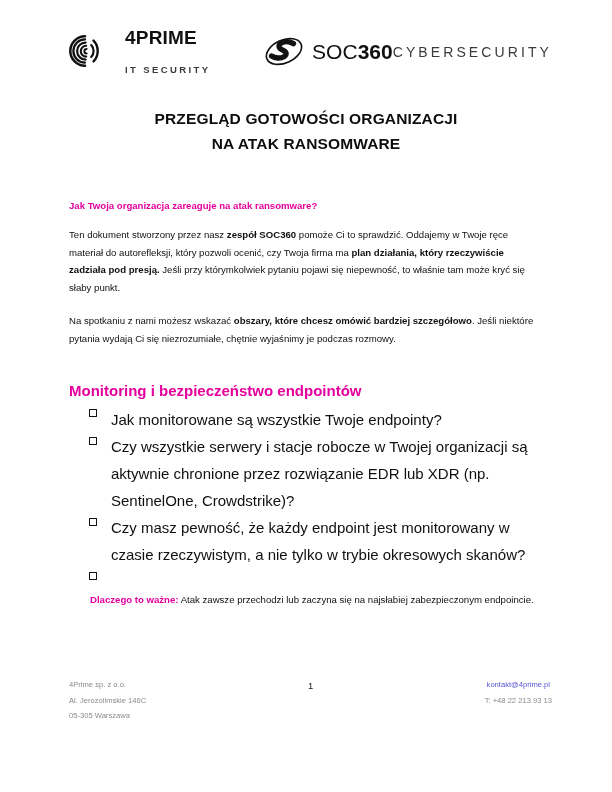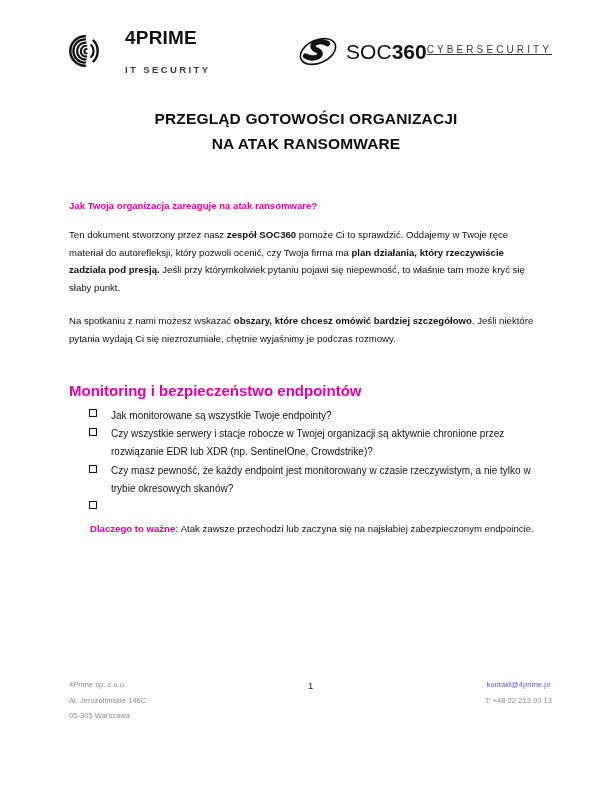--- a/index.html
+++ b/index.html
@@ -81,26 +81,25 @@
     line-height: 1;
   }
   .soc-main {
     font-size: 21px;
     color: #111111;
     letter-spacing: 0px;
   }
   .soc-main .thin { font-weight: normal; }
   .soc-main .fat  { font-weight: bold; }
   .soc-sub {
-    font-size: 10px;
+    font-size: 14px;
     letter-spacing: 3.1px;
     color: #3a3a3a;
     margin-top: 4px;
     text-align: left;
-    text-decoration: underline;
   }
 
   
   .doc-title {
     position: absolute;
     top: 106px;
     left: 60px;
     right: 60px;
     text-align: center;
     font-size: 15.5px;
@@ -141,21 +140,21 @@
     line-height: 1.3;
   }
 
   ul.checklist {
     list-style: none;
     margin: 0 0 0 0;
     padding: 0 0 0 20px;
   }
   ul.checklist li {
     position: relative;
-    font-size: 10px;
+    font-size: 15px;
     line-height: 1.78;
     padding-left: 22px;
     margin-bottom: 1px;
     color: #101010;
   }
   .checkbox-glyph {
     position: absolute;
     left: 0;
     top: 2.5px;
     width: 8px;

